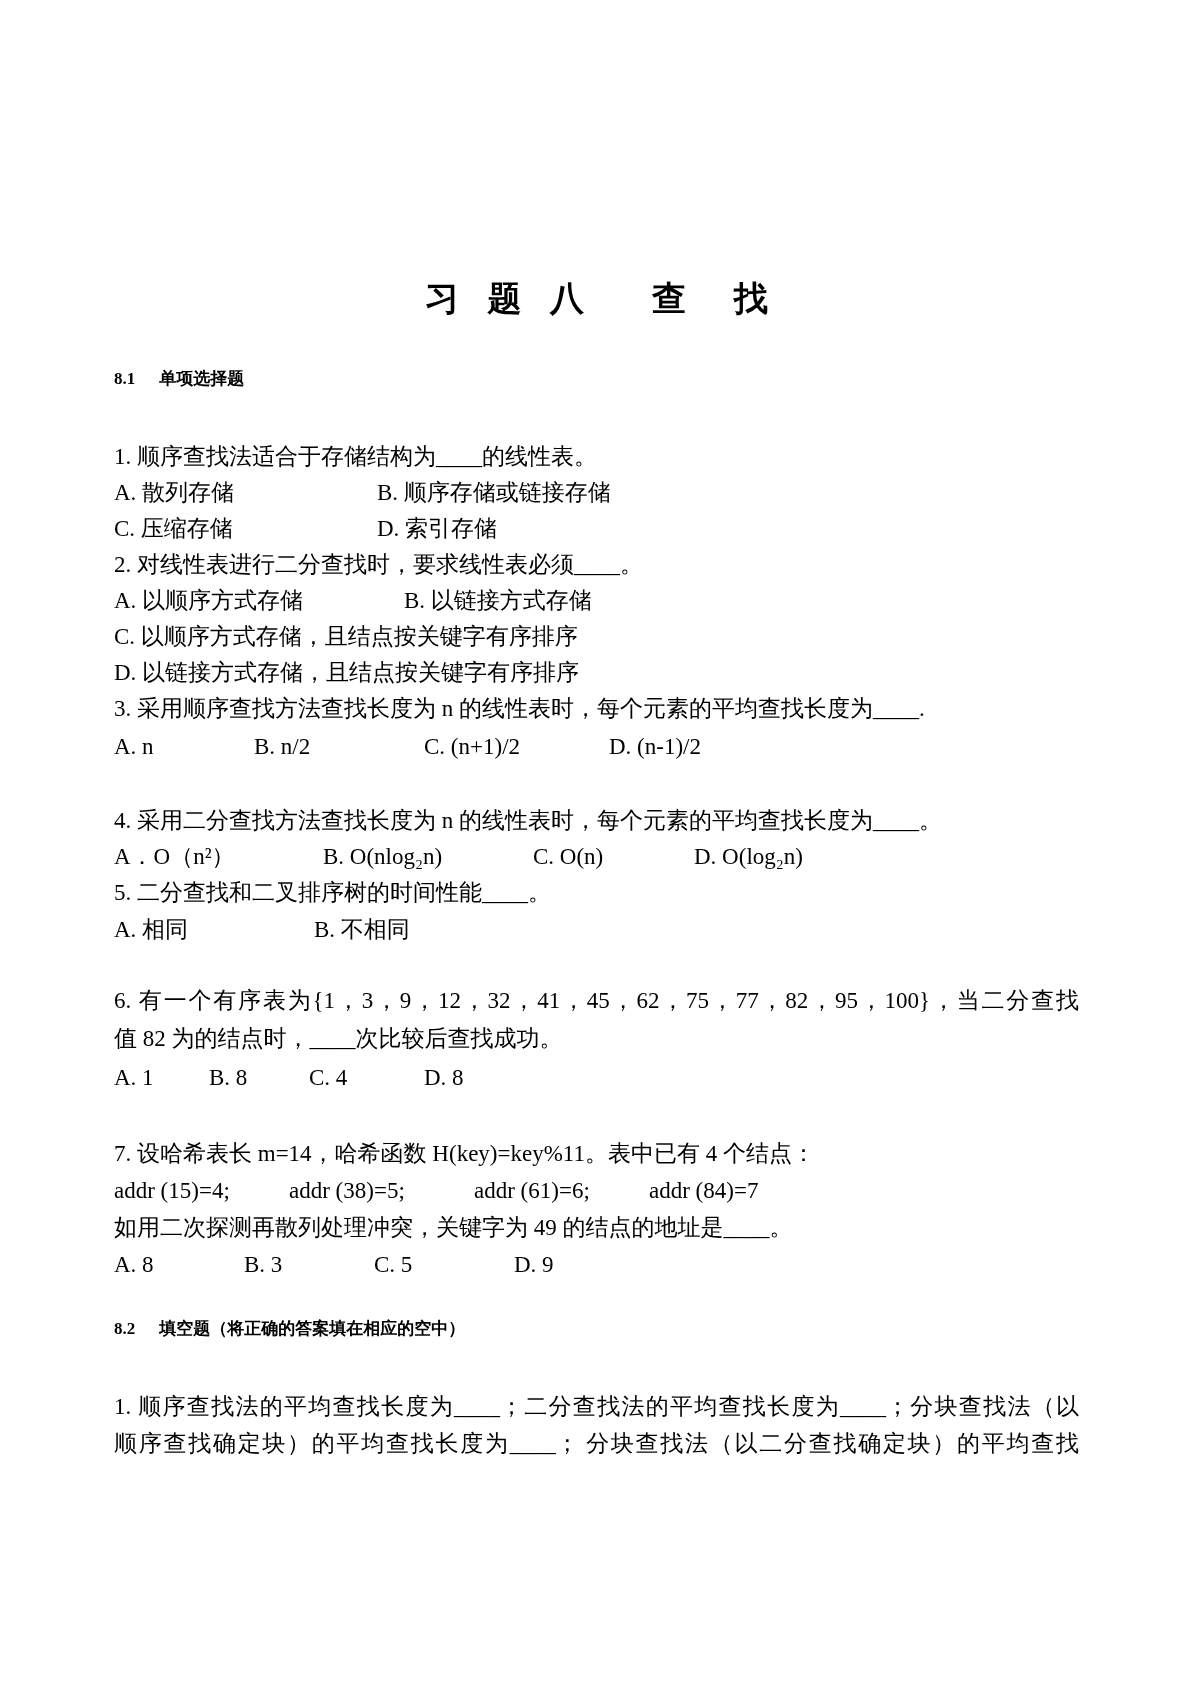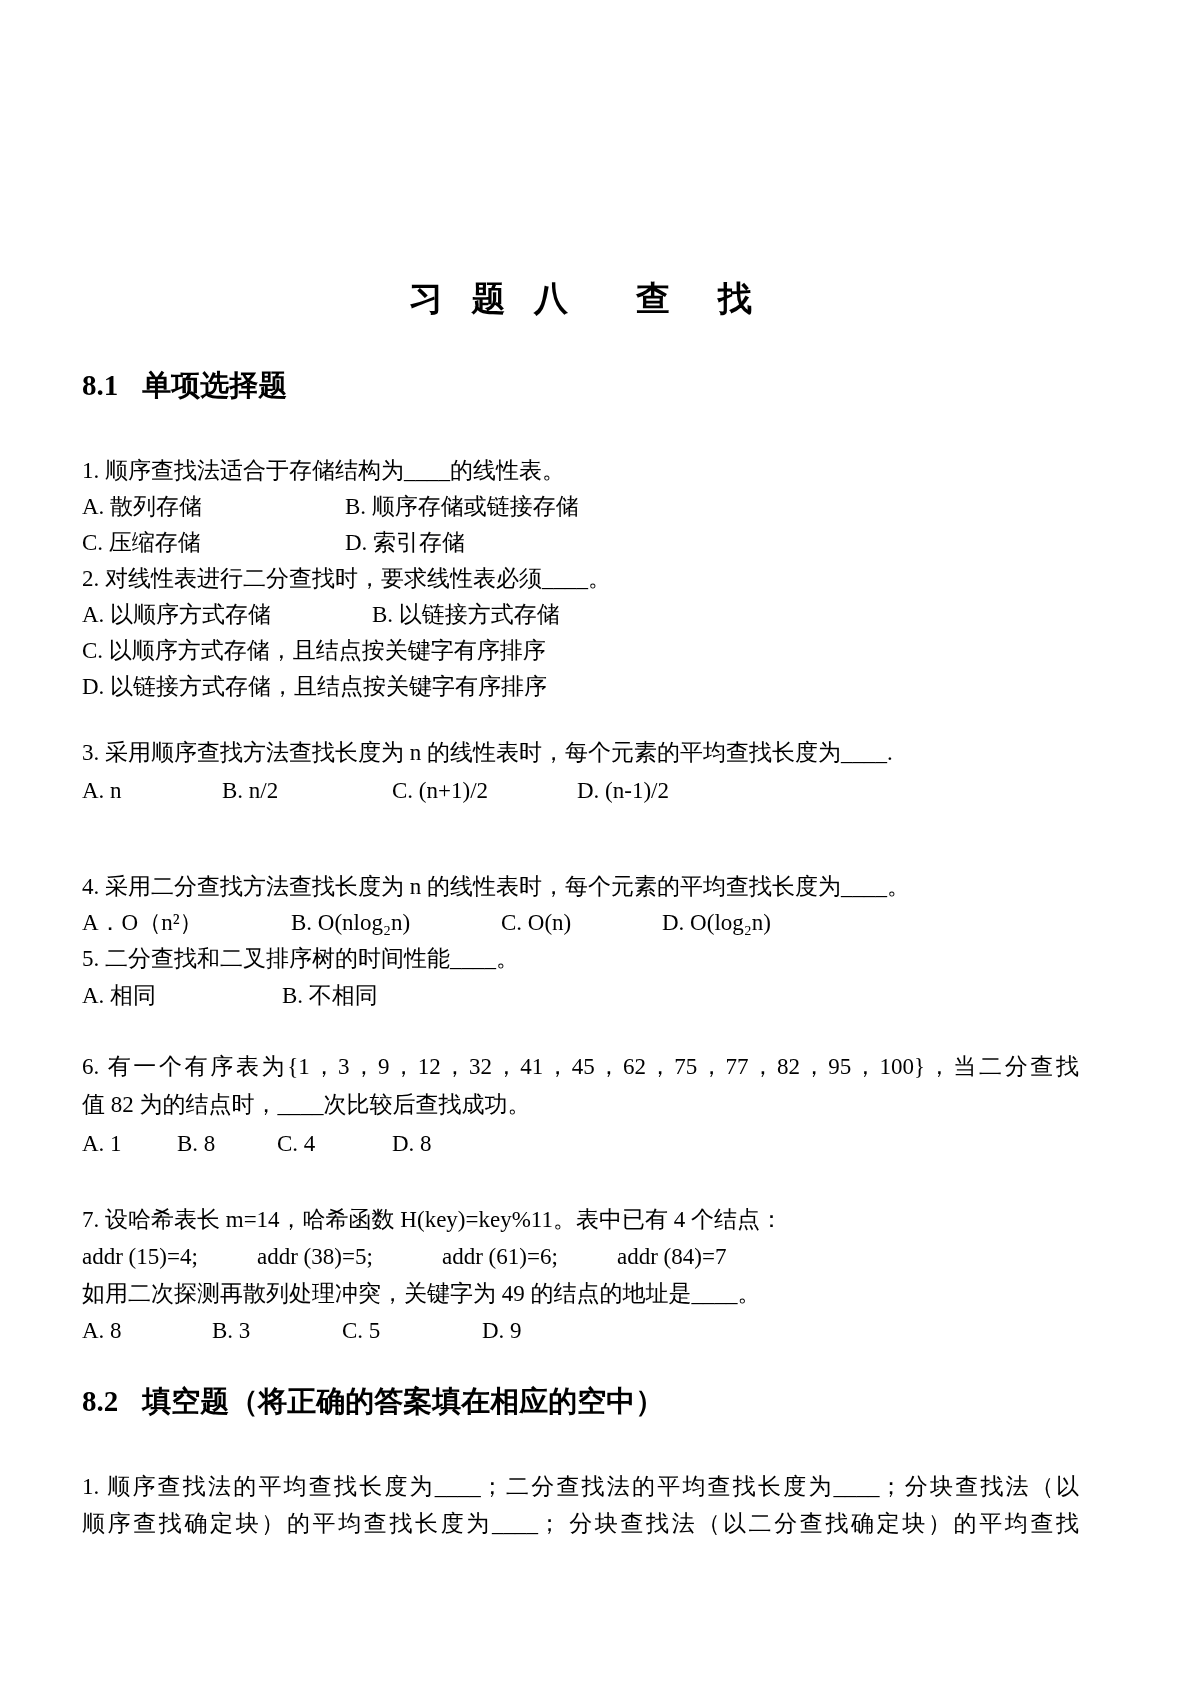--- a/index.html
+++ b/index.html
@@ -9,35 +9,35 @@
   }
   body {
     width: 1191px;
     height: 1683px;
     color: #000000;
     font-family: "Liberation Serif", "DejaVu Serif", serif;
     font-size: 23px;
     overflow: hidden;
   }
   .content {
-    padding: 0 112px 0 82px;
+    padding: 0 112px 0 114px;
   }
   .doc-title {
     margin-top: 280px;
     text-align: center;
     font-size: 34px;
     font-weight: bold;
     line-height: 1.1;
   }
   .doc-title .t1 { letter-spacing: 6px; word-spacing: 8px; }
   .doc-title .t2 { margin-left: 62px; }
   .doc-title .t3 { margin-left: 48px; }
   .sec-heading {
     font-weight: bold;
-    font-size: 29px;
+    font-size: 17px;
     line-height: 1.15;
   }
   .sec-heading .num { display: inline-block; margin-right: 24px; }
   .line {
     line-height: 36px;
     white-space: pre-wrap;
   }
   .justify {
     text-align: justify;
     text-align-last: justify;
@@ -74,28 +74,28 @@
       <span class="opt" style="width:290px">A. 以顺序方式存储</span><span class="opt">B. 以链接方式存储</span>
     </div>
     <div class="opts">
       <span class="opt">C. 以顺序方式存储，且结点按关键字有序排序</span>
     </div>
     <div class="opts">
       <span class="opt">D. 以链接方式存储，且结点按关键字有序排序</span>
     </div>
   </div>
 
-  <div class="question" style="margin-top:30px">
+  <div class="question" style="">
     <div class="line">3. 采用顺序查找方法查找长度为 n 的线性表时，每个元素的平均查找长度为____.</div>
     <div class="opts" style="line-height:40px">
       <span class="opt" style="width:140px">A. n</span><span class="opt" style="width:170px">B. n/2</span><span class="opt" style="width:185px">C. (n+1)/2</span><span class="opt">D. (n-1)/2</span>
     </div>
   </div>
 
-  <div class="question" style="margin-top:58px">
+  <div class="question" style="margin-top:36px">
     <div class="line">4. 采用二分查找方法查找长度为 n 的线性表时，每个元素的平均查找长度为____。</div>
     <div class="opts">
       <span class="opt" style="width:209px">A．O（n²）</span><span class="opt" style="width:210px">B. O(nlog₂n)</span><span class="opt" style="width:161px">C. O(n)</span><span class="opt">D. O(log₂n)</span>
     </div>
   </div>
 
   <div class="question" style="">
     <div class="line">5. 二分查找和二叉排序树的时间性能____。</div>
     <div class="opts" style="line-height:38px">
       <span class="opt" style="width:200px">A. 相同</span><span class="opt">B. 不相同</span>

